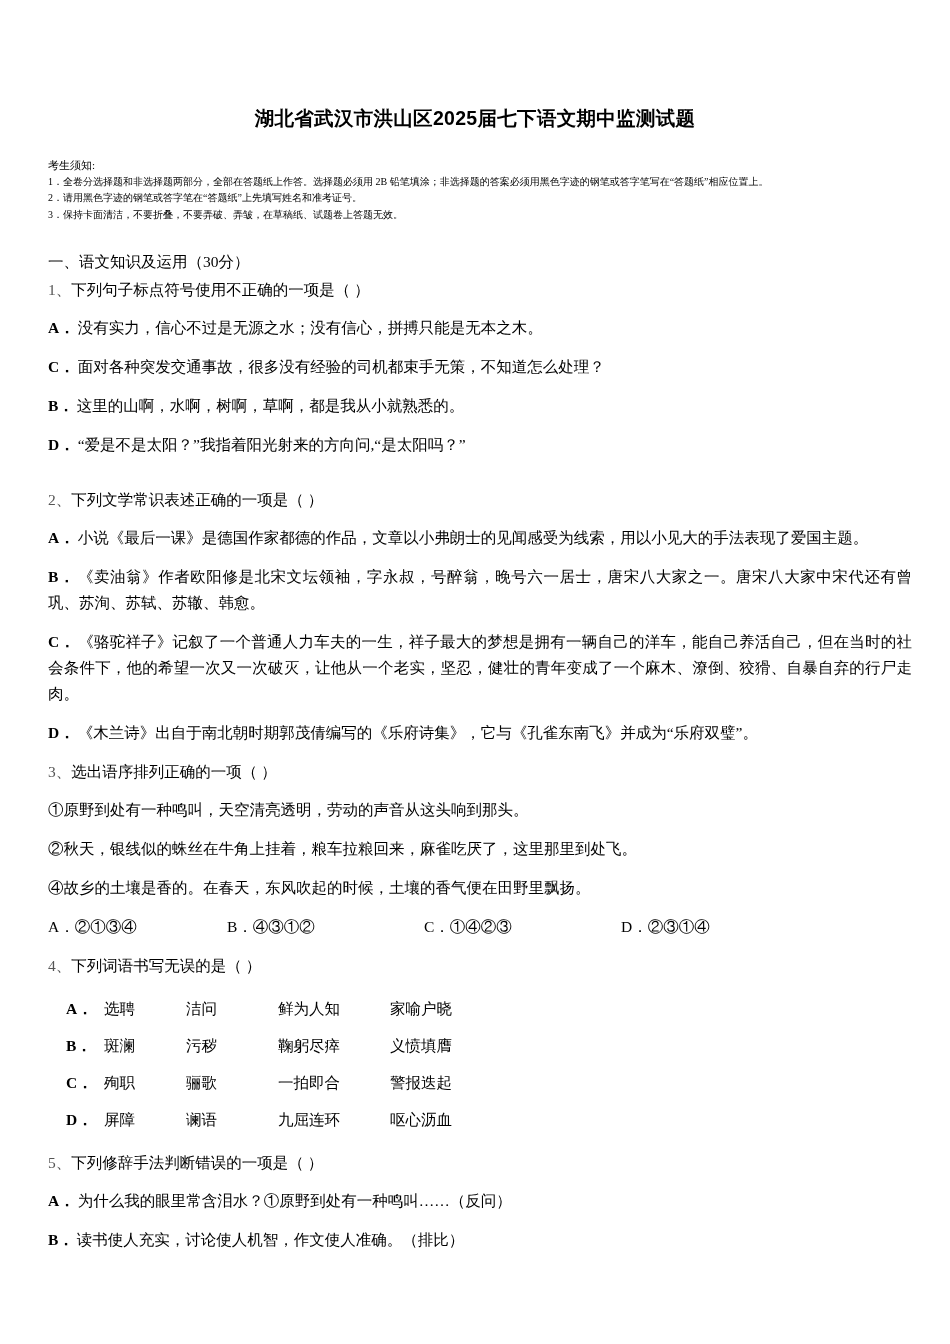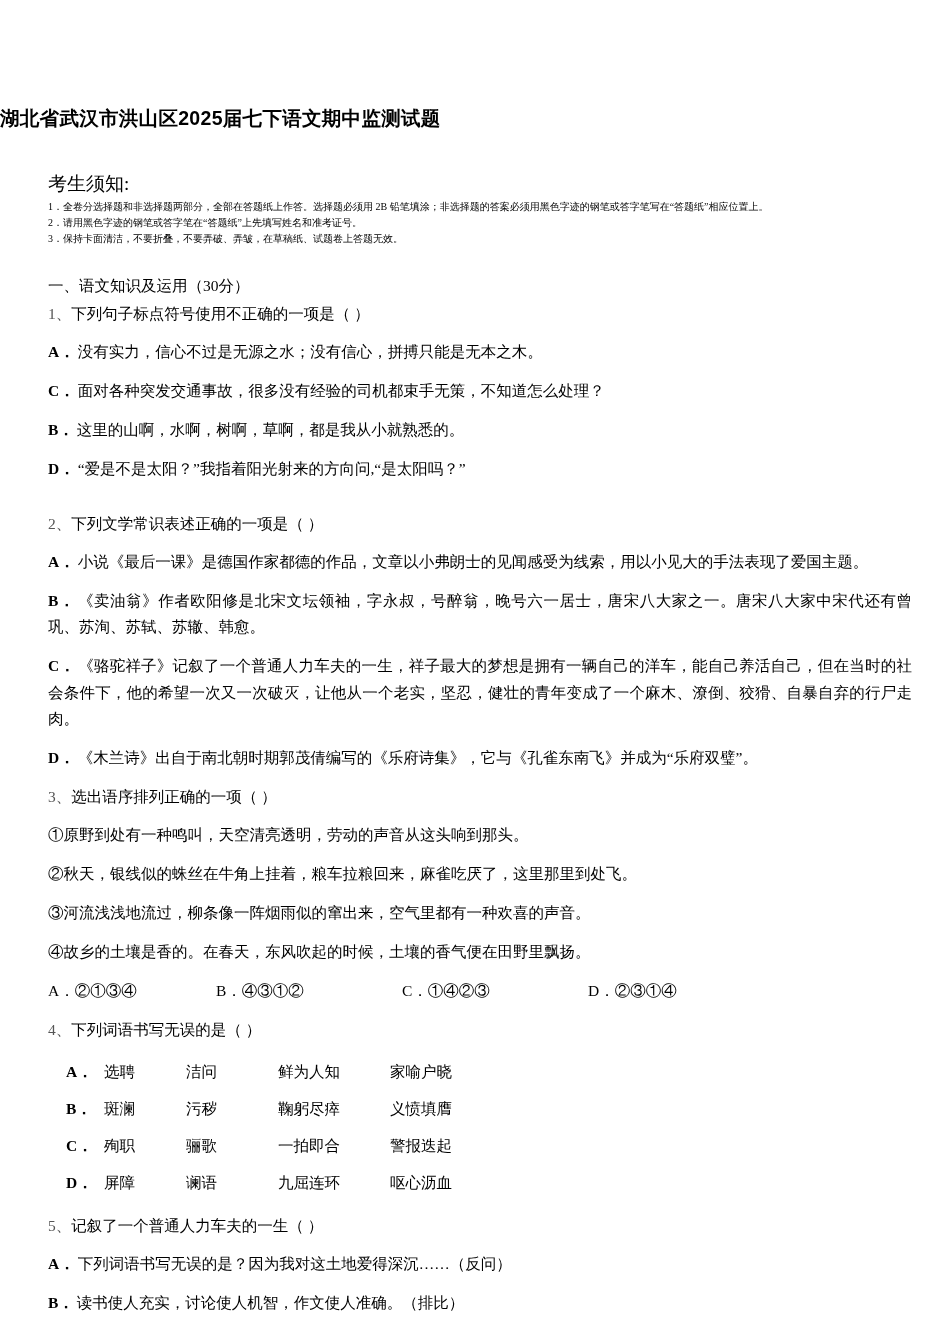--- a/index.html
+++ b/index.html
@@ -17,39 +17,39 @@
     width: 950px;
     min-height: 1344px;
     background: #ffffff;
     box-sizing: border-box;
     padding: 0;
     overflow: hidden;
   }
 
   
   .doc-title {
-    text-align: left;
+    text-align: center;
     font-family: "Liberation Sans", "DejaVu Sans", sans-serif;
     font-weight: bold;
     font-size: 19.5px;
     letter-spacing: 0.3px;
     margin: 0;
     padding: 104px 0 0 0;
     line-height: 1.5;
   }
 
   
   .body-area {
     padding: 0 38px 0 48px;
   }
 
   .notice-head {
-    font-size: 19px;
+    font-size: 11px;
     line-height: 1.55;
-    margin-top: 36px;
+    margin-top: 24px;
     font-family: "Liberation Serif", "DejaVu Serif", serif;
   }
   .notice-line {
     font-size: 10px;
     line-height: 1.62;
     text-align: justify;
     text-justify: inter-ideograph;
     margin: 0;
   }
 
@@ -97,20 +97,21 @@
     line-height: 1.68;
     margin-top: 13px;
   }
 
   
   .answer-row {
     font-size: 15.5px;
     line-height: 1.68;
     margin-top: 13px;
     display: flex;
+    gap: 11px;
   }
   .answer-row .ans-cell {
     display: block;
   }
   .ans-cell.c1 { width: 168px; }
   .ans-cell.c2 { width: 186px; }
   .ans-cell.c3 { width: 186px; }
   .ans-cell.c4 { width: auto; }
 
   
@@ -184,21 +185,20 @@
     </div>
     <div class="opt">
       <span class="opt-letter">D．</span><span class="opt-body">《木兰诗》出自于南北朝时期郭茂倩编写的《乐府诗集》，它与《孔雀东南飞》并成为“乐府双璧”。</span>
     </div>
 
     <div class="q-stem" style="margin-top:13px;">
       <span class="q-num">3、</span><span class="q-stem-text">选出语序排列正确的一项（  ）</span>
     </div>
     <div class="num-item">①原野到处有一种鸣叫，天空清亮透明，劳动的声音从这头响到那头。</div>
     <div class="num-item">②秋天，银线似的蛛丝在牛角上挂着，粮车拉粮回来，麻雀吃厌了，这里那里到处飞。</div>
-    <div class="num-item">③河流浅浅地流过，柳条像一阵烟雨似的窜出来，空气里都有一种欢喜的声音。</div>
     <div class="num-item">④故乡的土壤是香的。在春天，东风吹起的时候，土壤的香气便在田野里飘扬。</div>
     <div class="answer-row">
       <span class="ans-cell c1">A．②①③④</span>
       <span class="ans-cell c2">B．④③①②</span>
       <span class="ans-cell c3">C．①④②③</span>
       <span class="ans-cell c4">D．②③①④</span>
     </div>
 
     <div class="q-stem" style="margin-top:13px;">
       <span class="q-num">4、</span><span class="q-stem-text">下列词语书写无误的是（            ）</span>
@@ -227,23 +227,23 @@
     </div>
     <div class="word-row">
       <span class="w-letter">D．</span>
       <span class="w-cell wc1">屏障</span>
       <span class="w-cell wc2">谰语</span>
       <span class="w-cell wc3">九屈连环</span>
       <span class="w-cell wc4">呕心沥血</span>
     </div>
 
     <div class="q-stem" style="margin-top:17px;">
-      <span class="q-num">5、</span><span class="q-stem-text">记叙了一个普通人力车夫的一生（    ）</span>
-    </div>
-    <div class="opt">
-      <span class="opt-letter">A．</span><span class="opt-body">下列词语书写无误的是？因为我对这土地爱得深沉……（反问）</span>
+      <span class="q-num">5、</span><span class="q-stem-text">下列修辞手法判断错误的一项是（    ）</span>
+    </div>
+    <div class="opt">
+      <span class="opt-letter">A．</span><span class="opt-body">为什么我的眼里常含泪水？①原野到处有一种鸣叫……（反问）</span>
     </div>
     <div class="opt">
       <span class="opt-letter">B．</span><span class="opt-body">读书使人充实，讨论使人机智，作文使人准确。（排比）</span>
     </div>
 
   </div>
 </div>
 
 </body></html>

